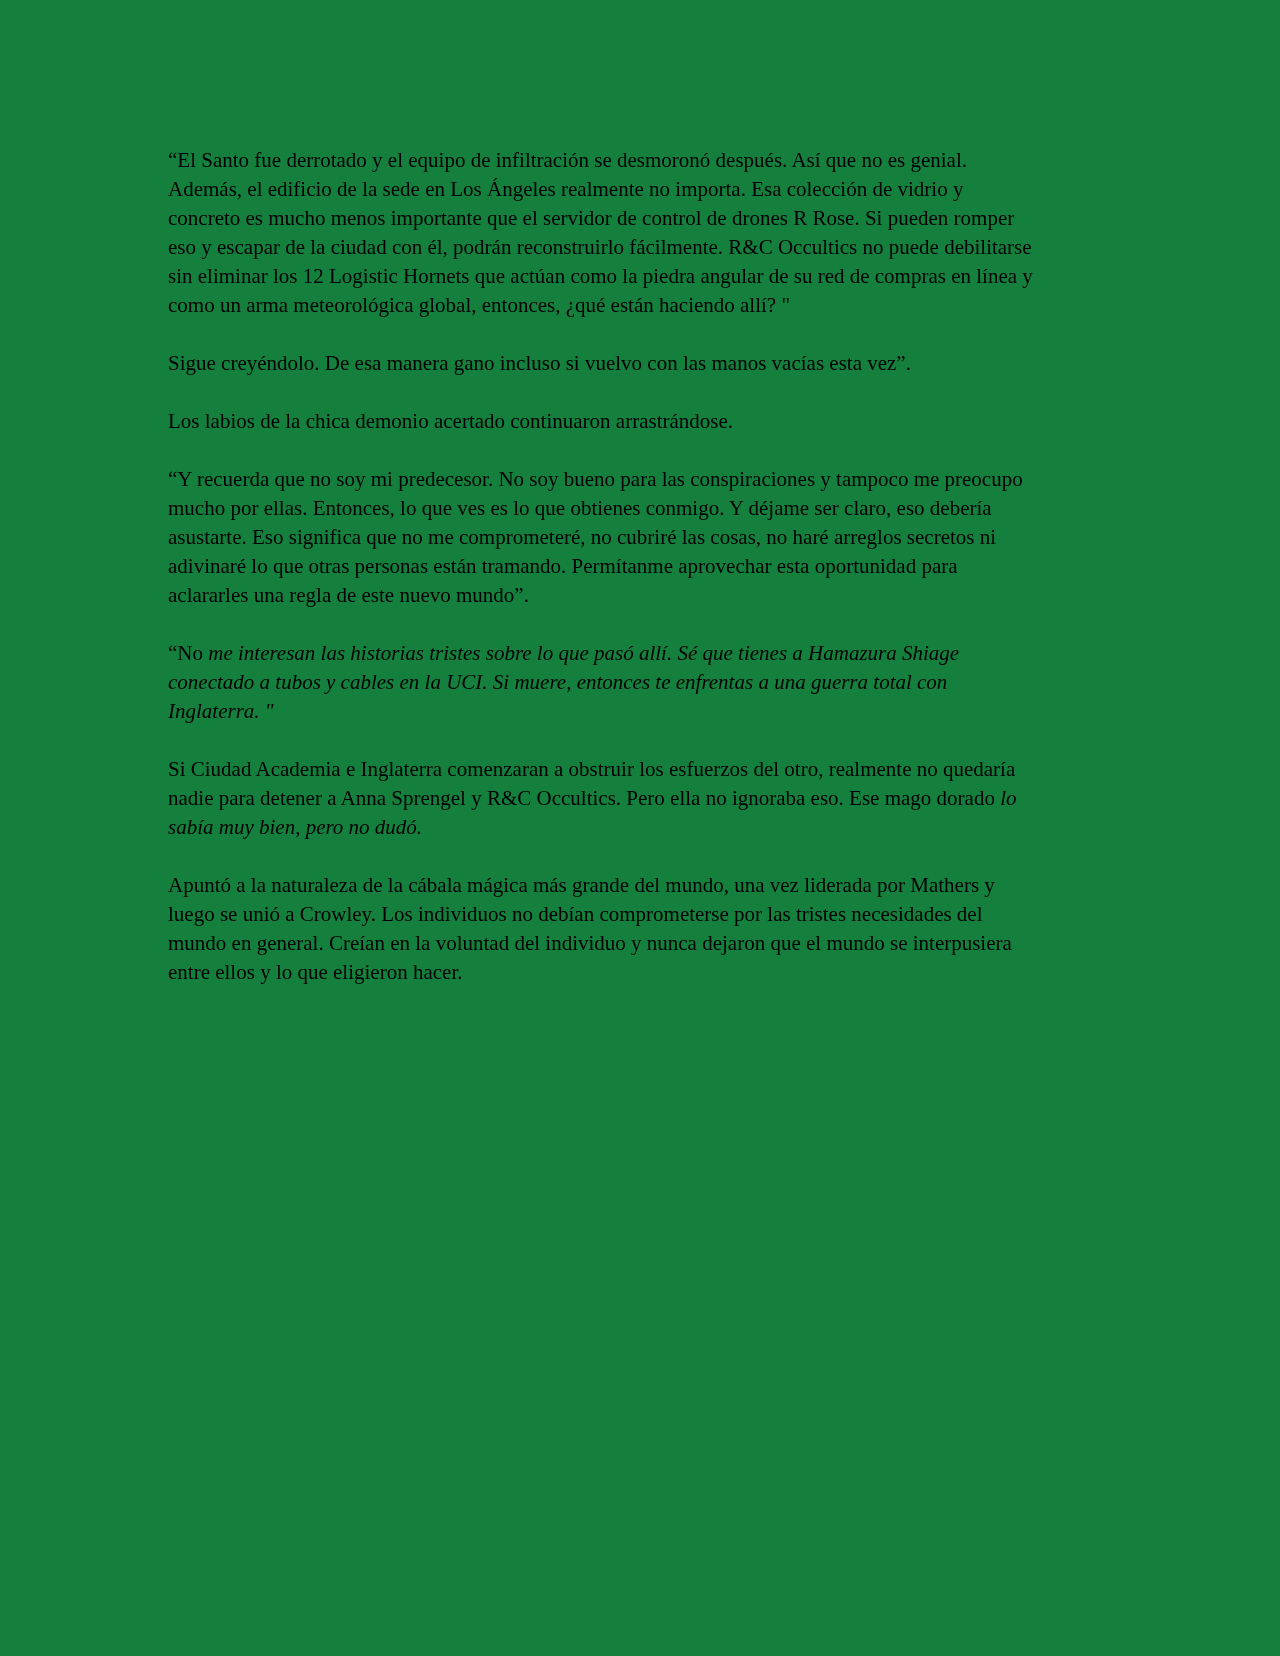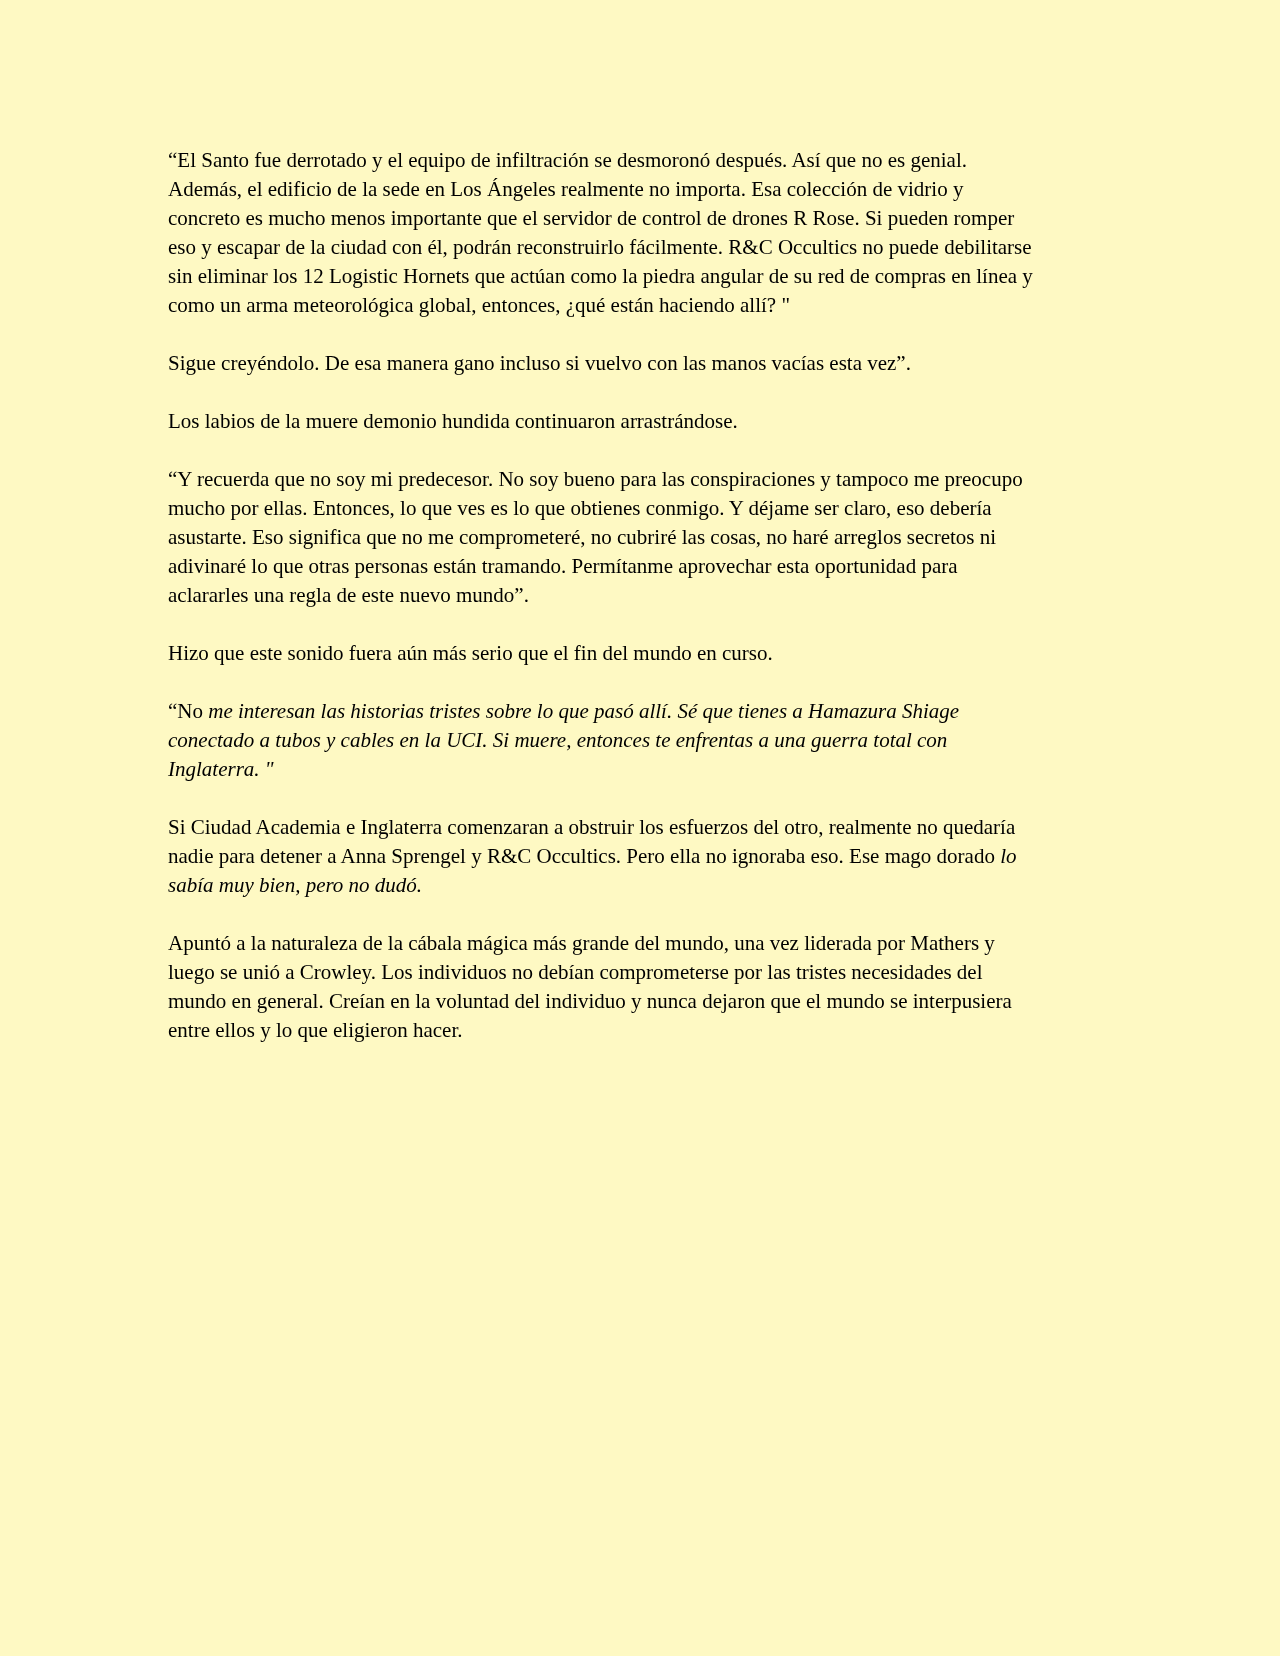--- a/index.html
+++ b/index.html
@@ -31,24 +31,23 @@
   }
   .text-content p:last-child {
     margin-bottom: 0;
   }
   .run-normal { font-style: normal; }
   .run-italic { font-style: italic; }
 </style>
 </head>
 <body>
 
-<div class="page" style="background: #fef9c3;">
+<div class="page" style="background: #15803d;">
   <div class="text-content" style="color: rgb(0, 0, 0);">
       <p><span class="run-normal">“El Santo fue derrotado y el equipo de infiltración se desmoronó después. Así que no es genial. Además, el edificio de la sede en Los Ángeles realmente no importa. Esa colección de vidrio y concreto es mucho menos importante que el servidor de control de drones R Rose. Si pueden romper eso y escapar de la ciudad con él, podrán reconstruirlo fácilmente. R&amp;C Occultics no puede debilitarse sin eliminar los 12 Logistic Hornets que actúan como la piedra angular de su red de compras en línea y como un arma meteorológica global, entonces, ¿qué están haciendo allí? "</span></p>
       <p><span class="run-normal">Sigue creyéndolo. De esa manera gano incluso si vuelvo con las manos vacías esta vez”.</span></p>
-      <p><span class="run-normal">Los labios de la muere demonio hundida continuaron arrastrándose.</span></p>
+      <p><span class="run-normal">Los labios de la chica demonio acertado continuaron arrastrándose.</span></p>
       <p><span class="run-normal">“Y recuerda que no soy mi predecesor. No soy bueno para las conspiraciones y tampoco me preocupo mucho por ellas. Entonces, lo que ves es lo que obtienes conmigo. Y déjame ser claro, eso debería asustarte. Eso significa que no me comprometeré, no cubriré las cosas, no haré arreglos secretos ni adivinaré lo que otras personas están tramando. Permítanme aprovechar esta oportunidad para aclararles una regla de este nuevo mundo”.</span></p>
-      <p><span class="run-normal">Hizo que este sonido fuera aún más serio que el fin del mundo en curso.</span></p>
       <p><span class="run-normal">“No </span><span class="run-italic">me interesan las historias tristes sobre lo que pasó allí. Sé que tienes a Hamazura Shiage conectado a tubos y cables en la UCI. Si muere, entonces te enfrentas a una guerra total con Inglaterra. "</span></p>
       <p><span class="run-normal">Si Ciudad Academia e Inglaterra comenzaran a obstruir los esfuerzos del otro, realmente no quedaría nadie para detener a Anna Sprengel y R&amp;C Occultics. Pero ella no ignoraba eso. Ese mago dorado </span><span class="run-italic">lo sabía muy bien, pero no dudó.</span></p>
       <p><span class="run-normal">Apuntó a la naturaleza de la cábala mágica más grande del mundo, una vez liderada por Mathers y luego se unió a Crowley. Los individuos no debían comprometerse por las tristes necesidades del mundo en general. Creían en la voluntad del individuo y nunca dejaron que el mundo se interpusiera entre ellos y lo que eligieron hacer.</span></p>
     </div>
 </div>
 
 </body></html>

